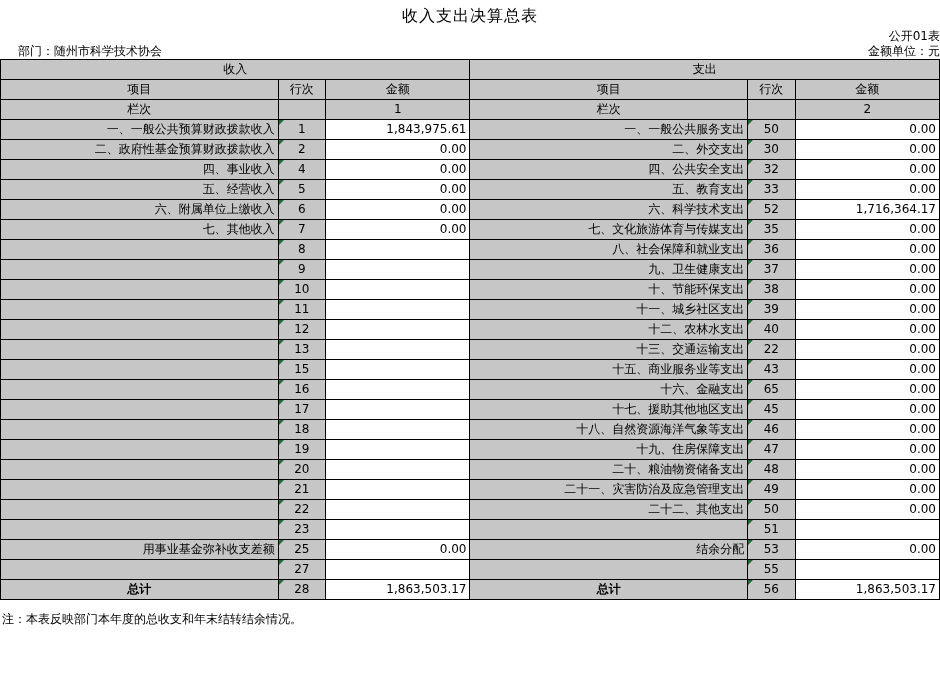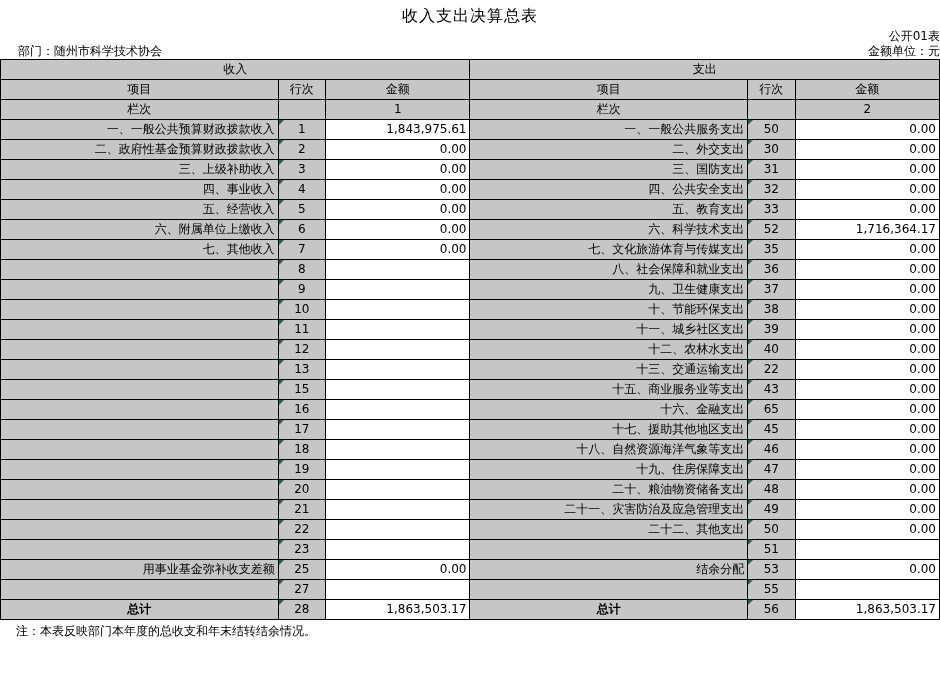--- a/index.html
+++ b/index.html
@@ -78,21 +78,22 @@
     content: "";
     position: absolute;
     top: 0;
     left: 0;
     border-top: 5px solid #1b6b34;
     border-right: 5px solid transparent;
   }
   .footnote {
     font-size: 12px;
     padding-top: 3px;
-    padding-left: 16px;
+    padding-left: 2px;
+    margin-top: 8px;
   }
 </style>
 </head>
 <body>
 
 <div class="page">
 
   <div class="title">收入支出决算总表</div>
 
   <div class="meta-row">
@@ -143,28 +144,20 @@
         </tr>
         <tr>
           <td class="shade lft">二、政府性基金预算财政拨款收入</td>
           <td class="shade ctr marker">2</td>
           <td class="white rgt">0.00</td>
           <td class="shade lft">二、外交支出</td>
           <td class="shade ctr marker">30</td>
           <td class="white rgt">0.00</td>
         </tr>
         <tr>
-          <td class="shade lft">三、上级补助收入</td>
-          <td class="shade ctr marker">3</td>
-          <td class="white rgt">0.00</td>
-          <td class="shade lft">三、国防支出</td>
-          <td class="shade ctr marker">31</td>
-          <td class="white rgt">0.00</td>
-        </tr>
-        <tr>
           <td class="shade lft">四、事业收入</td>
           <td class="shade ctr marker">4</td>
           <td class="white rgt">0.00</td>
           <td class="shade lft">四、公共安全支出</td>
           <td class="shade ctr marker">32</td>
           <td class="white rgt">0.00</td>
         </tr>
         <tr>
           <td class="shade lft">五、经营收入</td>
           <td class="shade ctr marker">5</td>

